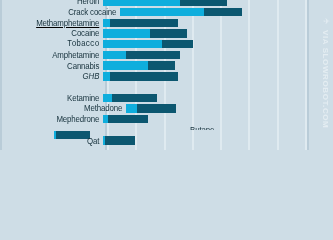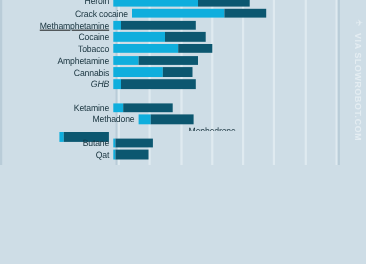--- a/index.html
+++ b/index.html
@@ -135,21 +135,21 @@
       </div>
       <div class="row" style="top: 28.1429px; height: 10.7143px;">
         <div class="row-label">Cocaine</div>
         <div class="row-track">
           <div class="bar">
             <div class="seg-users" style="width: 47.46px; background: rgb(15, 174, 221);"></div>
             <div class="seg-others" style="width: 36.16px; background: rgb(12, 87, 112);"></div>
           </div>
         </div>
       </div>
-      <div class="row" style="top: 38.8571px; height: 10.7143px;">
+      <div class="row" style="top: 38.8571px; height: 10.7143px; font-family: Liberation Mono, monospace;">
         <div class="row-label">Tobacco</div>
         <div class="row-track">
           <div class="bar">
             <div class="seg-users" style="width: 58.76px; background: rgb(15, 174, 221);"></div>
             <div class="seg-others" style="width: 31.64px; background: rgb(12, 87, 112);"></div>
           </div>
         </div>
       </div>
       <div class="row" style="top: 49.5714px; height: 10.7143px;">
         <div class="row-label">Amphetamine</div>
@@ -189,30 +189,30 @@
       </div>
       <div class="row" style="top: 103.143px; height: 10.7143px; margin-left: 23px;">
         <div class="row-label">Methadone</div>
         <div class="row-track">
           <div class="bar">
             <div class="seg-users" style="width: 11.3px; background: rgb(15, 174, 221);"></div>
             <div class="seg-others" style="width: 38.42px; background: rgb(12, 87, 112);"></div>
           </div>
         </div>
       </div>
-      <div class="row" style="top: 113.857px; height: 10.7143px; flex-direction: column;">
+      <div class="row" style="top: 113.857px; height: 10.7143px;">
         <div class="row-label">Mephedrone</div>
         <div class="row-track">
           <div class="bar">
             <div class="seg-users" style="width: 4.52px; background: rgb(15, 174, 221);"></div>
             <div class="seg-others" style="width: 40.68px; background: rgb(12, 87, 112);"></div>
           </div>
         </div>
       </div>
-      <div class="row" style="top: 124.571px; height: 10.7143px;">
+      <div class="row" style="top: 124.571px; height: 10.7143px; flex-direction: column;">
         <div class="row-label">Butane</div>
         <div class="row-track">
           <div class="bar">
             <div class="seg-users" style="width: 2.26px; background: rgb(15, 174, 221);"></div>
             <div class="seg-others" style="width: 33.9px; background: rgb(12, 87, 112);"></div>
           </div>
         </div>
       </div>
       <div class="row" style="top: 135.286px; height: 10.7143px; align-items: center;">
         <div class="row-label">Qat</div>

